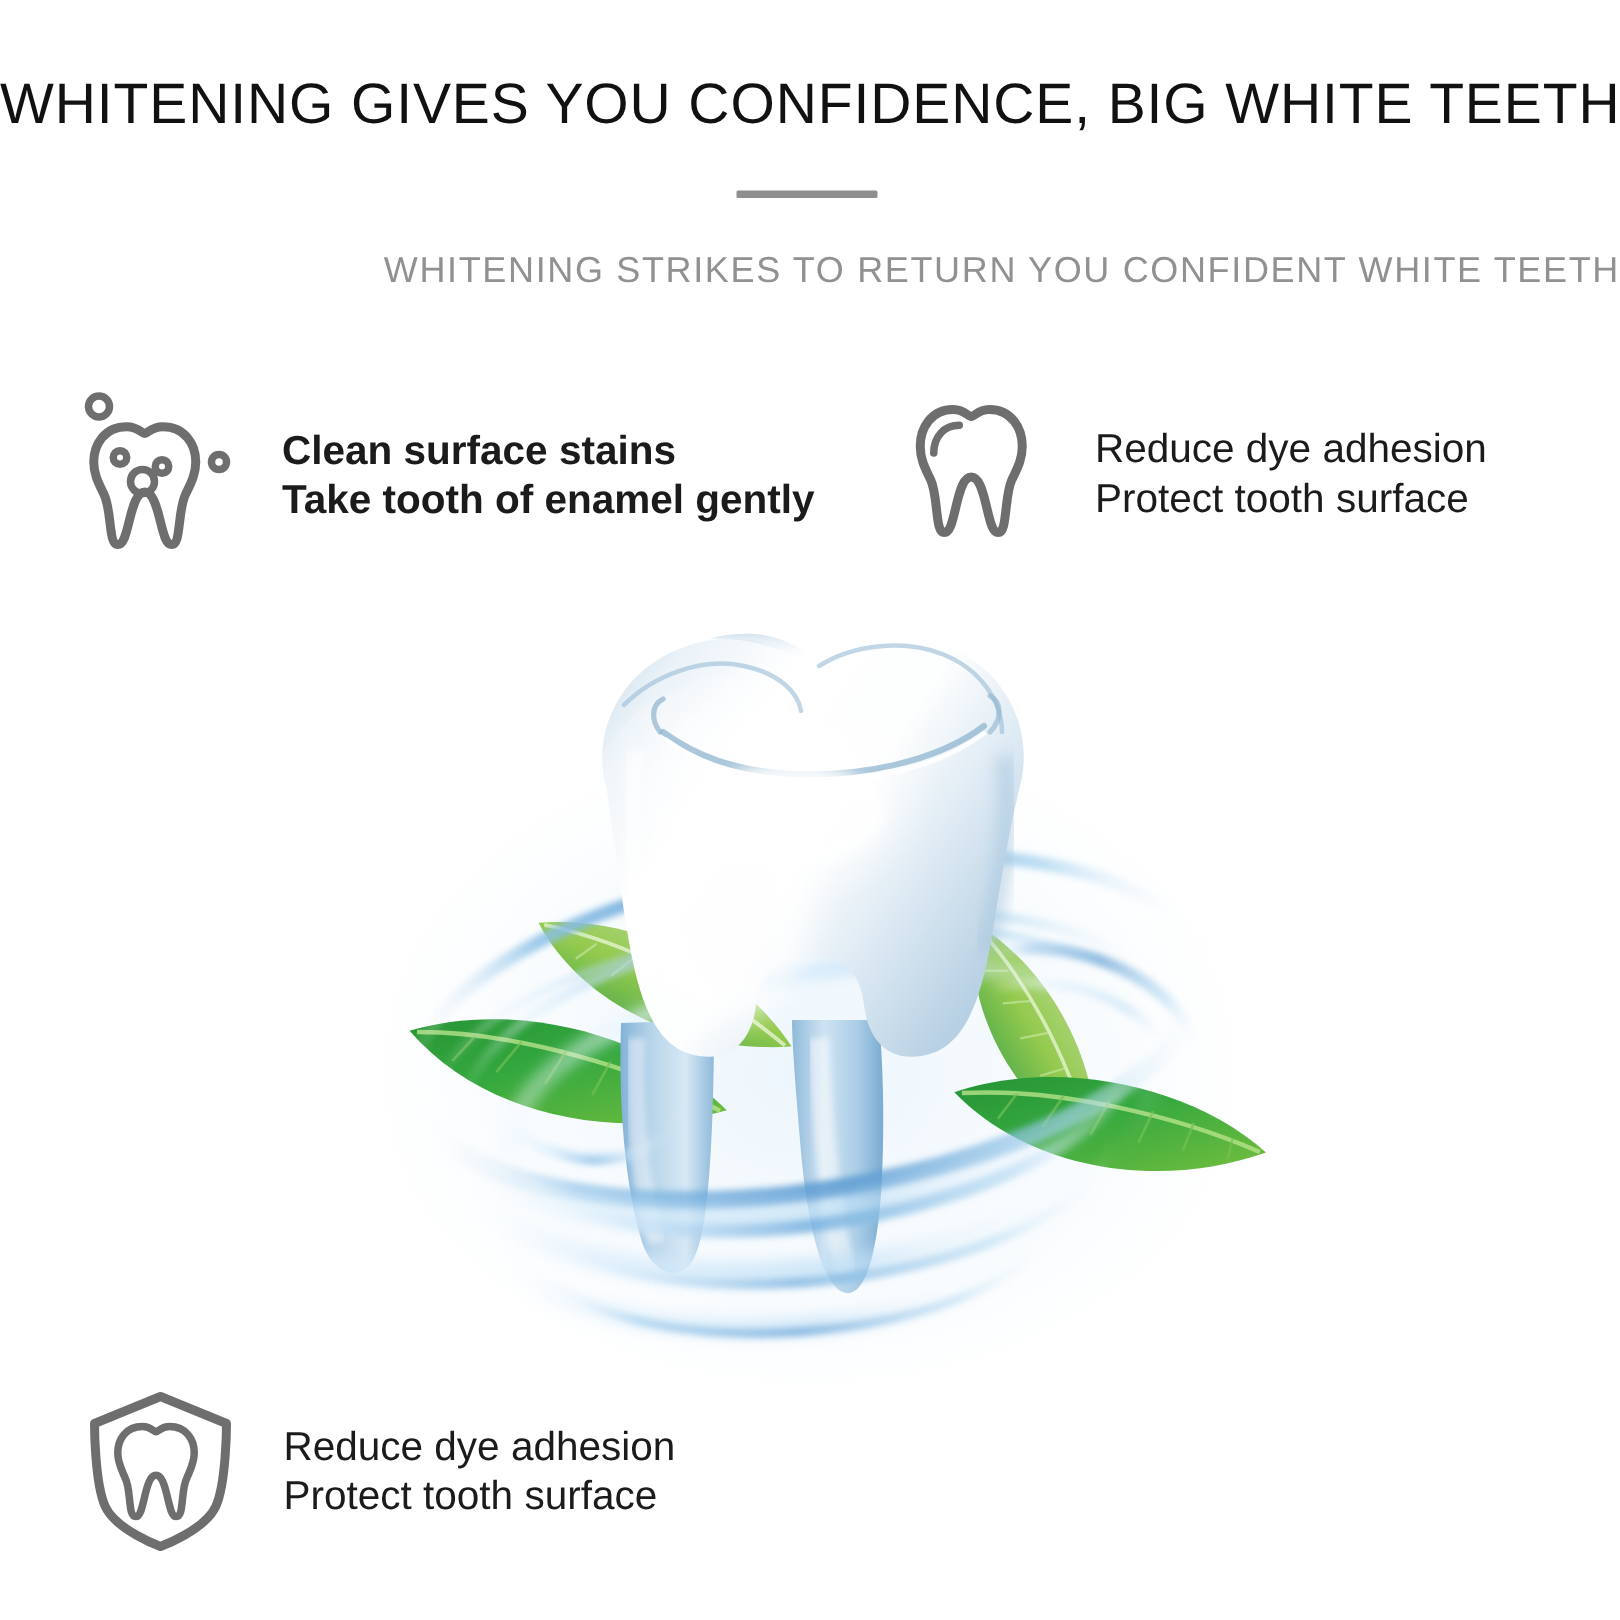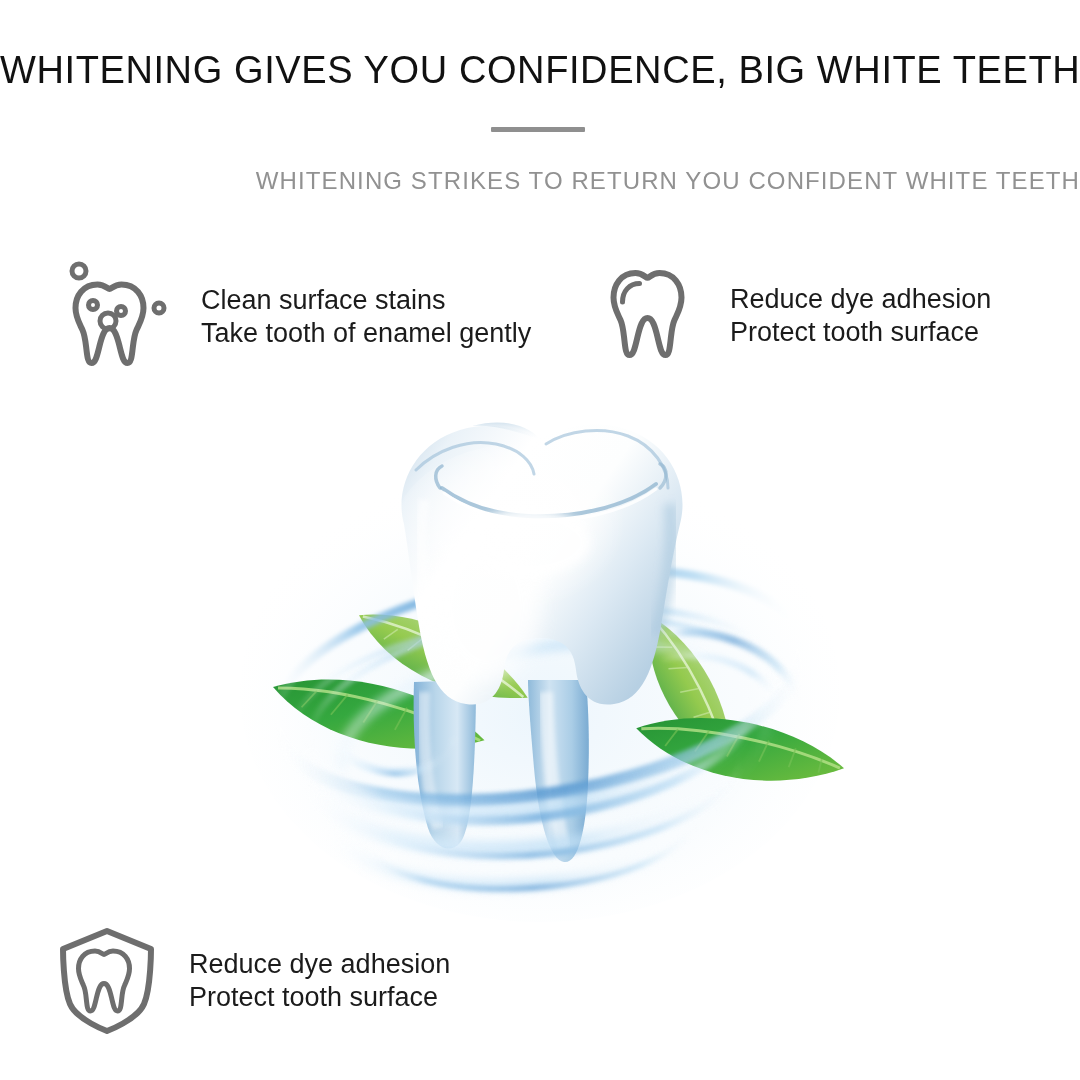--- a/index.html
+++ b/index.html
@@ -70,21 +70,21 @@
   }
   .feature .feat-text {
     margin-left: 22px;
     font-size: 27px;
     line-height: 33px;
     color: #1b1b1b;
     white-space: nowrap;
   }
   .feat-line { display: block; }
 
-  #feature-1 { left: 61px;  top: 258px; }
+  #feature-1 { left: 48px;  top: 258px; font-weight: bold; }
   #feature-2 { left: 608px; top: 264px; }
   #feature-3 { left: 55px;  top: 925px; }
 
   #feature-3 .feat-text { margin-left: 30px; }
 
   .ico-stroke {
     fill: none;
     stroke: #6e6e6e;
     stroke-width: 6;
     stroke-linecap: round;

